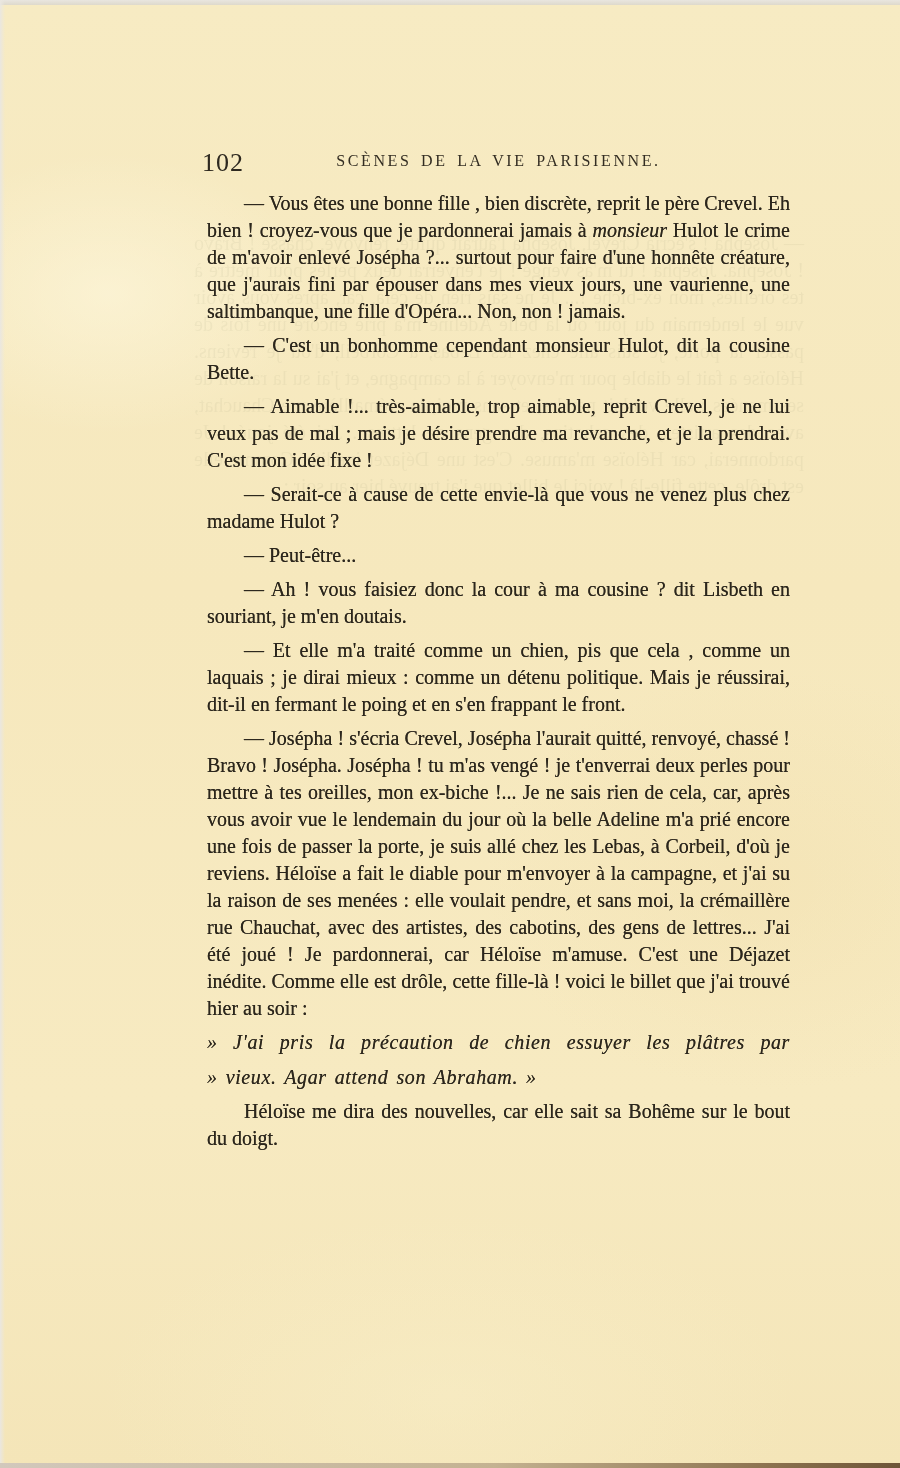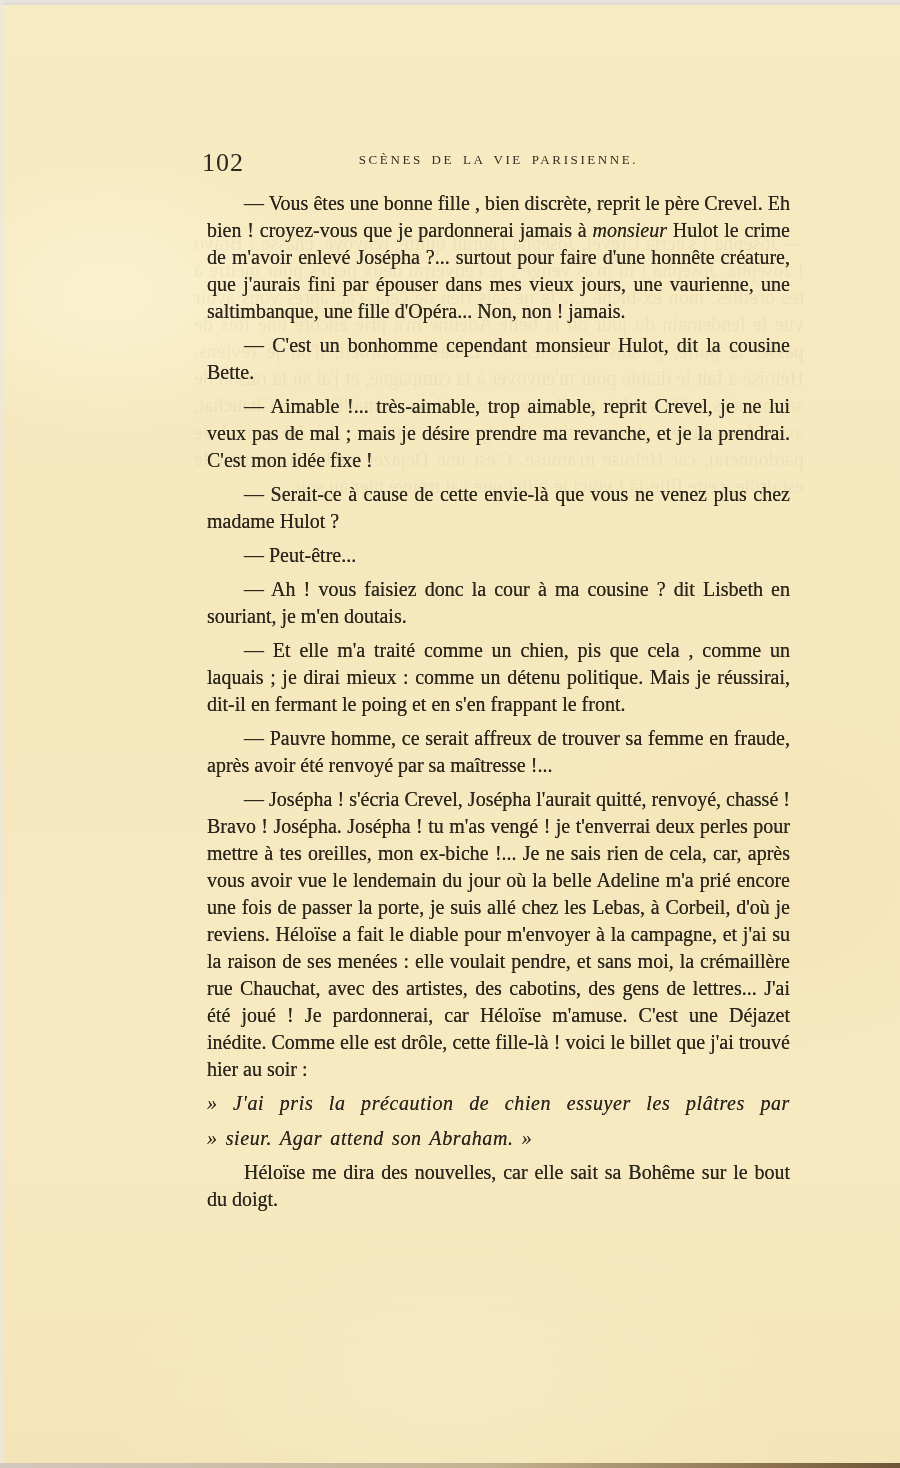--- a/index.html
+++ b/index.html
@@ -47,21 +47,21 @@
     position: absolute;
     left: 2px; top: 0;
     font-size: 26px;
     letter-spacing: 1px;
     color: #2e2920;
   }
   .running-title {
     display: block;
     text-align: center;
     padding-top: 4px;
-    font-size: 13px;
+    font-size: 16px;
     letter-spacing: 2.6px;
     word-spacing: 3px;
     color: #332d22;
   }
   .body-text {
     position: relative;
     font-size: 20px;
     line-height: 27px;
     text-align: justify;
     text-shadow: 0 0 .45px rgba(43,38,28,.85);
@@ -118,26 +118,25 @@
       <div class="ghost" aria-hidden="true">— Josépha ! s'écria Crevel, Josépha l'aurait quitté, renvoyé, chassé ! Bravo ! Josépha. Josépha ! tu m'as vengé ! je t'enverrai deux perles pour mettre à tes oreilles, mon ex-biche !... Je ne sais rien de cela, car, après vous avoir vue le lendemain du jour où la belle Adeline m'a prié encore une fois de passer la porte, je suis allé chez les Lebas, à Corbeil, d'où je reviens. Héloïse a fait le diable pour m'envoyer à la campagne, et j'ai su la raison de ses menées : elle voulait pendre, et sans moi, la crémaillère rue Chauchat, avec des artistes, des cabotins, des gens de lettres... J'ai été joué ! Je pardonnerai, car Héloïse m'amuse. C'est une Déjazet inédite. Comme elle est drôle, cette fille-là ! voici le billet que j'ai trouvé hier au soir :</div>
 
       <p><span>— Vous êtes une bonne fille , bien discrète, reprit le père Crevel. Eh bien ! croyez-vous que je pardonnerai jamais à </span><i>monsieur</i><span> Hulot le crime de m'avoir enlevé Josépha ?... surtout pour faire d'une honnête créature, que j'aurais fini par épouser dans mes vieux jours, une vaurienne, une saltimbanque, une fille d'Opéra... Non, non ! jamais.</span></p>
 
       <p>— C'est un bonhomme cependant monsieur Hulot, dit la cousine Bette.</p>
       <p>— Aimable !... très-aimable, trop aimable, reprit Crevel, je ne lui veux pas de mal ; mais je désire prendre ma revanche, et je la prendrai. C'est mon idée fixe !</p>
       <p>— Serait-ce à cause de cette envie-là que vous ne venez plus chez madame Hulot ?</p>
       <p>— Peut-être...</p>
       <p>— Ah ! vous faisiez donc la cour à ma cousine ? dit Lisbeth en souriant, je m'en doutais.</p>
       <p>— Et elle m'a traité comme un chien, pis que cela , comme un laquais ; je dirai mieux : comme un détenu politique. Mais je réussirai, dit-il en fermant le poing et en s'en frappant le front.</p>
-      <p>— Pauvre homme, ce serait affreux de trouver sa femme en fraude, après avoir été renvoyé par sa maîtresse !...</p>
       <p>— Josépha ! s'écria Crevel, Josépha l'aurait quitté, renvoyé, chassé ! Bravo ! Josépha. Josépha ! tu m'as vengé ! je t'enverrai deux perles pour mettre à tes oreilles, mon ex-biche !... Je ne sais rien de cela, car, après vous avoir vue le lendemain du jour où la belle Adeline m'a prié encore une fois de passer la porte, je suis allé chez les Lebas, à Corbeil, d'où je reviens. Héloïse a fait le diable pour m'envoyer à la campagne, et j'ai su la raison de ses menées : elle voulait pendre, et sans moi, la crémaillère rue Chauchat, avec des artistes, des cabotins, des gens de lettres... J'ai été joué ! Je pardonnerai, car Héloïse m'amuse. C'est une Déjazet inédite. Comme elle est drôle, cette fille-là ! voici le billet que j'ai trouvé hier au soir :</p>
 
       <div class="letter">
         <p class="letter-line justified">» J'ai pris la précaution de chien essuyer les plâtres par</p>
-        <p class="letter-line last">» sieur. Agar attend son Abraham. »</p>
+        <p class="letter-line last">» vieux. Agar attend son Abraham. »</p>
       </div>
 
       <p>Héloïse me dira des nouvelles, car elle sait sa Bohême sur le bout du doigt.</p>
     </div>
   </div>
 
   <div class="edge-bottom"></div>
 </div>
 
 </body></html>

